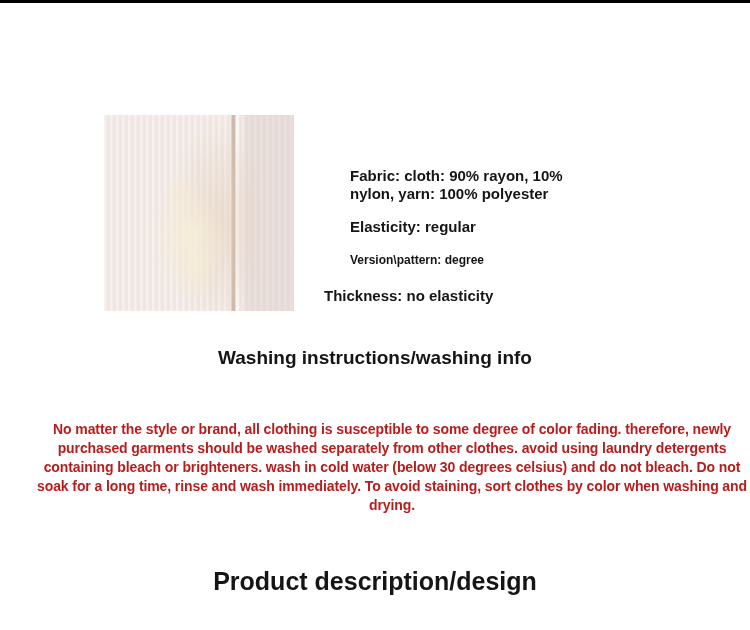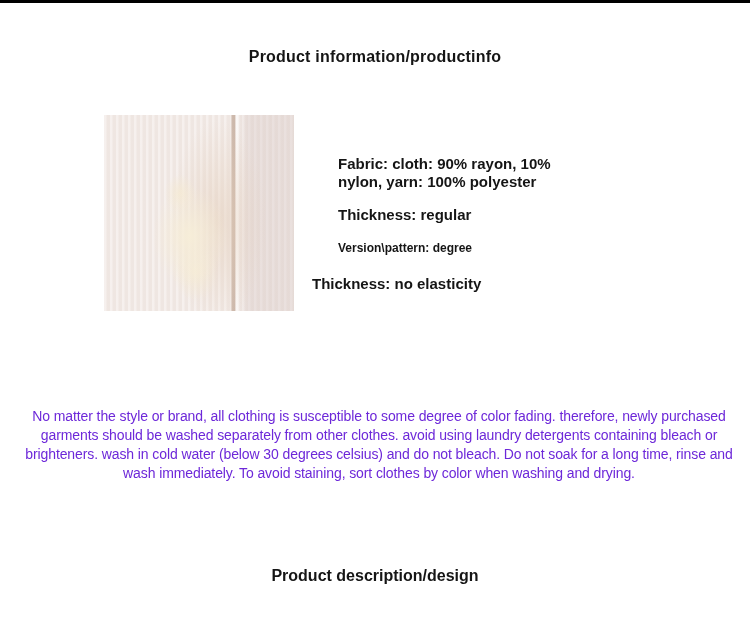--- a/index.html
+++ b/index.html
@@ -34,21 +34,21 @@
     top: 48px;
     font-size: 16px;
     letter-spacing: 0.2px;
   }
   .title-washing {
     top: 347px;
     font-size: 19px;
   }
   .title-description {
     top: 567px;
-    font-size: 16px;
+    font-size: 25px;
   }
   .fabric-photo {
     position: absolute;
     left: 104px;
     top: 115px;
     width: 190px;
     height: 196px;
     background-color: #f2eae6;
     background-image:
       
@@ -59,21 +59,21 @@
       radial-gradient(34% 70% at 60% 55%, rgba(228,206,185,0.55), rgba(228,206,185,0) 75%),
       
       linear-gradient(90deg, rgba(0,0,0,0) 0 66.5%, rgba(176,146,126,0.55) 67.5% 68.7%, rgba(255,255,255,0.5) 69.5% 70.5%, rgba(0,0,0,0) 71.5%),
       
       linear-gradient(90deg, rgba(0,0,0,0) 0 71%, rgba(214,198,195,0.38) 76% 100%),
       
       repeating-linear-gradient(90deg, rgba(255,255,255,0.30) 0 2px, rgba(190,170,160,0.06) 3px 6px);
   }
   .spec {
     position: absolute;
-    margin: 4px;
+    margin: 16px;
     color: #151515;
     font-weight: bold;
   }
   .spec-fabric {
     left: 334px;
     top: 151px;
     width: 240px;
     font-size: 15px;
     line-height: 18px;
   }
@@ -90,46 +90,46 @@
   .spec-elasticity {
     left: 308px;
     top: 271px;
     font-size: 15px;
   }
   .washing-body {
     position: absolute;
     left: 20px;
     top: 403px;
     width: 710px;
-    margin: 4px;
+    margin: 17px;
     text-align: center;
-    color: #6d28d9;
+    color: #b91c1c;
     font-size: 14px;
-    font-weight: normal;
+    font-weight: bold;
     line-height: 19px;
     letter-spacing: -0.1px;
   }
 </style>
 </head>
 <body>
 
 <div class="page">
 
   <div class="top-bar"></div>
 
-  <h1 class="section-title title-product-info">Product information/productinfo</h1>
 
   <div class="fabric-photo"></div>
 
   <p class="spec spec-fabric">Fabric: cloth: 90% rayon, 10% nylon, yarn: 100% polyester</p>
 
-  <p class="spec spec-thickness">Thickness: regular</p>
+  <p class="spec spec-thickness">Elasticity: regular</p>
 
   <p class="spec spec-version">Version\pattern: degree</p>
 
   <p class="spec spec-elasticity">Thickness: no elasticity</p>
 
+  <h2 class="section-title title-washing">Washing instructions/washing info</h2>
 
   <p class="washing-body">No matter the style or brand, all clothing is susceptible to some degree of color fading. therefore, newly purchased garments should be washed separately from other clothes. avoid using laundry detergents containing bleach or brighteners. wash in cold water (below 30 degrees celsius) and do not bleach. Do not soak for a long time, rinse and wash immediately. To avoid staining, sort clothes by color when washing and drying.</p>
 
   <h2 class="section-title title-description">Product description/design</h2>
 
 </div>
 
 </body></html>

